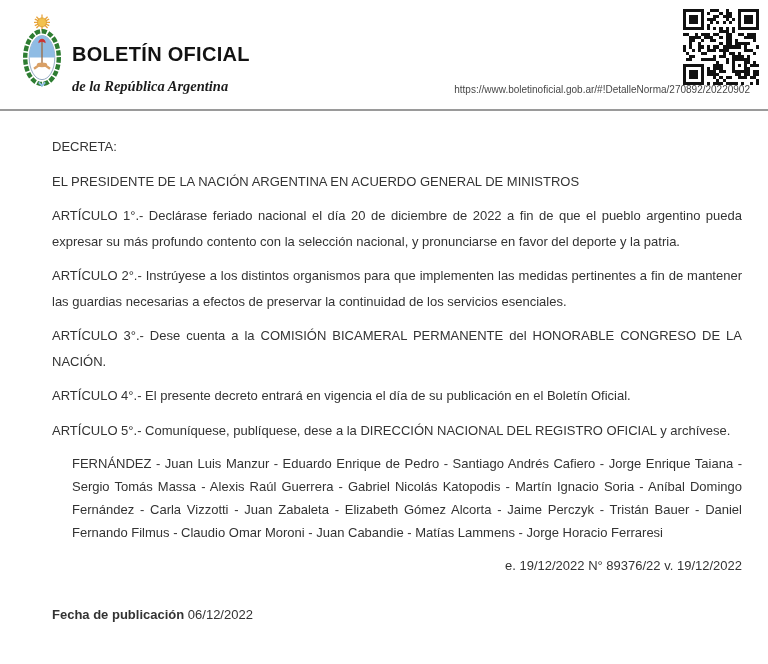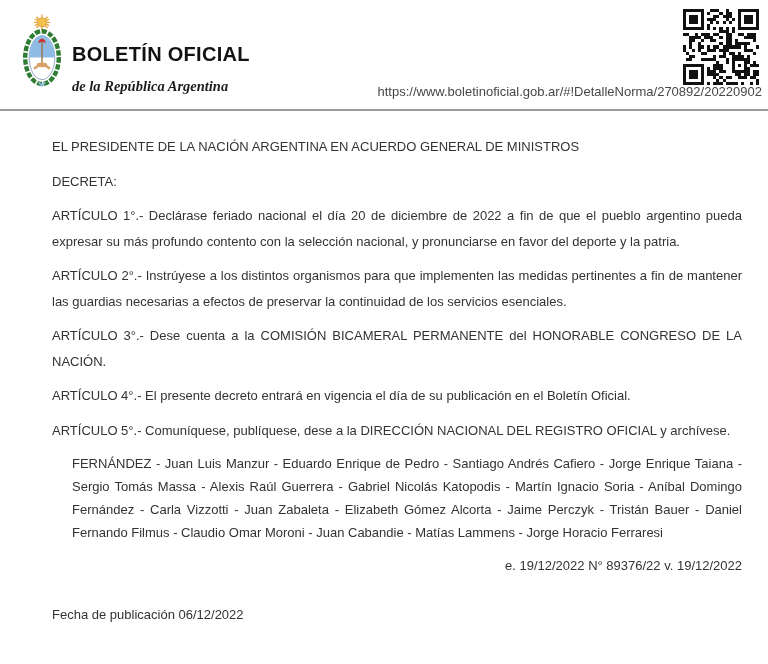--- a/index.html
+++ b/index.html
@@ -16,37 +16,37 @@
     font-size:20px;font-weight:bold;color:#121212;letter-spacing:0.3px;
     font-family:"Liberation Sans","DejaVu Sans",sans-serif;
   }
   .brand-subtitle{
     margin-top:15px;font-family:"Liberation Serif","DejaVu Serif",serif;
     font-style:italic;font-weight:bold;font-size:14.5px;color:#1c1c1c;
   }
   .qr{position:absolute;left:683px;top:9px;width:76px;height:76px;}
   .qr svg{shape-rendering:crispEdges;}
   .norm-url{
-    position:absolute;right:6px;top:84px;font-size:13px;color:#474747;
+    position:absolute;right:18px;top:84px;font-size:10px;color:#474747;
     letter-spacing:0px;text-decoration:none;
   }
   .separator{
     position:absolute;top:109px;left:0;width:768px;height:0;
     border-top:2px solid #9a9a9a;
   }
   
   .doc{
     position:absolute;top:134px;left:52px;width:690px;
     font-size:13px;line-height:25.5px;text-align:justify;color:#333333;
   }
   .doc p{margin:0 0 9px 0;}
   .doc .signatories{line-height:23px;margin-top:3px;margin-left:20px;}
   .doc .edition{margin-top:8px;text-align:right;}
   .doc .publication{margin-top:23px;text-align:left;}
-  .publication .label{font-weight:normal;text-align:center;}
+  .publication .label{font-weight:bold;text-align:center;}
 </style>
 </head>
 <body>
 
 <div class="header">
 
   <div class="coat">
     <svg width="48" height="80" viewBox="0 0 60 100" xmlns="http://www.w3.org/2000/svg" aria-hidden="true">
 
       <g stroke="#e8a33d" stroke-width="1.6">
@@ -393,22 +393,22 @@
         <rect x="24" y="24" width="1" height="1" fill="#111111"></rect>
       </svg>
   </div>
 
   <a class="norm-url" href="#">https://www.boletinoficial.gob.ar/#!DetalleNorma/270892/20220902</a>
 
   <div class="separator"></div>
 </div>
 
 <div class="doc">
+  <p>DECRETA:</p>
   <p>EL PRESIDENTE DE LA NACIÓN ARGENTINA EN ACUERDO GENERAL DE MINISTROS</p>
-  <p>DECRETA:</p>
   <p>ARTÍCULO 1°.- Declárase feriado nacional el día 20 de diciembre de 2022 a fin de que el pueblo argentino pueda expresar su más profundo contento con la selección nacional, y pronunciarse en favor del deporte y la patria.</p>
   <p>ARTÍCULO 2°.- Instrúyese a los distintos organismos para que implementen las medidas pertinentes a fin de mantener las guardias necesarias a efectos de preservar la continuidad de los servicios esenciales.</p>
   <p>ARTÍCULO 3°.- Dese cuenta a la COMISIÓN BICAMERAL PERMANENTE del HONORABLE CONGRESO DE LA NACIÓN.</p>
   <p>ARTÍCULO 4°.- El presente decreto entrará en vigencia el día de su publicación en el Boletín Oficial.</p>
   <p>ARTÍCULO 5°.- Comuníquese, publíquese, dese a la DIRECCIÓN NACIONAL DEL REGISTRO OFICIAL y archívese.</p>
   <p class="signatories">FERNÁNDEZ - Juan Luis Manzur - Eduardo Enrique de Pedro - Santiago Andrés Cafiero - Jorge Enrique Taiana - Sergio Tomás Massa - Alexis Raúl Guerrera - Gabriel Nicolás Katopodis - Martín Ignacio Soria - Aníbal Domingo Fernández - Carla Vizzotti - Juan Zabaleta - Elizabeth Gómez Alcorta - Jaime Perczyk - Tristán Bauer - Daniel Fernando Filmus - Claudio Omar Moroni - Juan Cabandie - Matías Lammens - Jorge Horacio Ferraresi</p>
   <p class="edition">e. 19/12/2022 N° 89376/22 v. 19/12/2022</p>
   <p class="publication"><span class="label">Fecha de publicación</span> <span>06/12/2022</span></p>
 </div>
 

